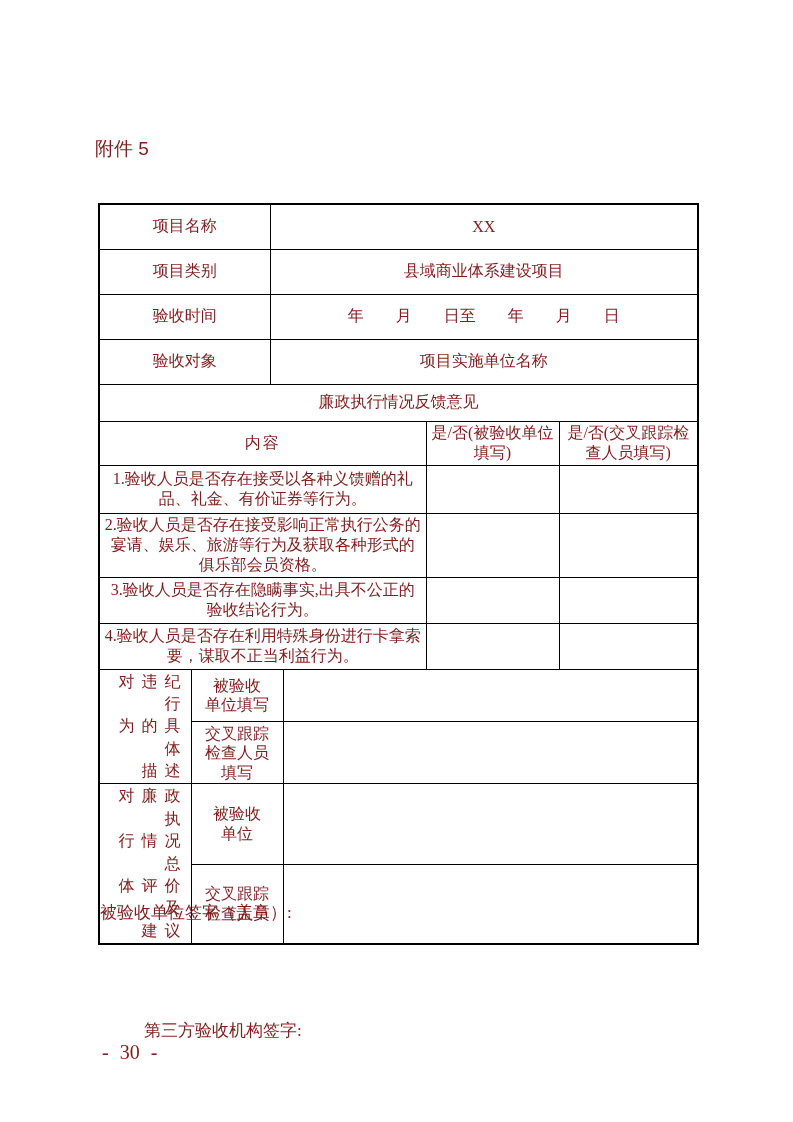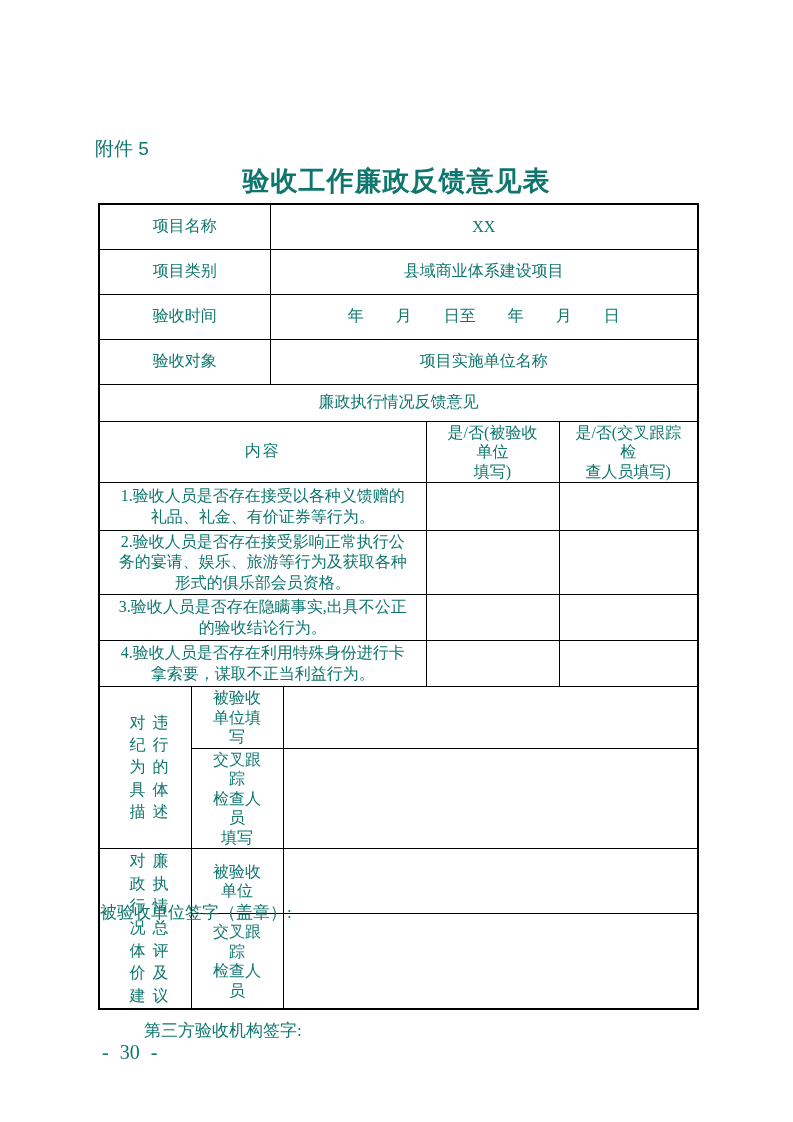--- a/index.html
+++ b/index.html
@@ -1,40 +1,40 @@
 <!DOCTYPE html>
 <html><head>
 <meta charset="utf-8">
 <style>
   html,body{margin:0;padding:0;background:#fff;}
   .page{
     position:relative;
     width:793px;height:1106px;
-    background:#ffffff;color:#0f766e;
+    background:#ffffff;color:#7f1d1d;
     font-family:"Liberation Serif","DejaVu Serif",serif;
     overflow:hidden;
   }
   .attachment{
     position:absolute;left:95px;top:136px;
     font-family:"Liberation Sans","DejaVu Sans",sans-serif;
     font-size:19px;
   }
   .doc-title{
     position:absolute;left:0;top:163px;width:100%;
     margin:0;text-align:center;
     font-size:27px;font-weight:bold;letter-spacing:1px;
   }
   table.form{
     position:absolute;left:98px;top:203px;width:600px;
     border-collapse:collapse;table-layout:fixed;
     border:2px solid #000;
   }
   table.form td{
     border:1px solid #000;
-    padding:1px 15px;
+    padding:1px 3px;
     vertical-align:middle;
     font-size:16px;
     overflow:hidden;
   }
   .c{text-align:center;}
   .pre{white-space:pre-line;line-height:1.22;font-size:15.5px;}
   .head-content{font-size:17px;letter-spacing:2px;}
   .q{font-size:15.5px;line-height:1.26;text-align:center;padding:2px 5px;}
   .vlabel{
     white-space:pre-line;text-align:right;
@@ -58,21 +58,20 @@
   .sig-third{left:100px;top:1019px;margin-left:44px;}
   .pageno{position:absolute;left:102px;top:1041px;font-size:20px;word-spacing:6px;}
 </style>
 </head>
 <body>
 
 <div class="page">
 
   <div class="attachment">附件 5</div>
 
-  <h1 class="doc-title">验收工作廉政反馈意见表</h1>
 
   <table class="form">
     <colgroup>
       <col style="width:92px">
         <col style="width:79px">
         <col style="width:13px">
       <col style="width:143px">
         <col style="width:133px">
         <col style="width:139px">
     </colgroup>

